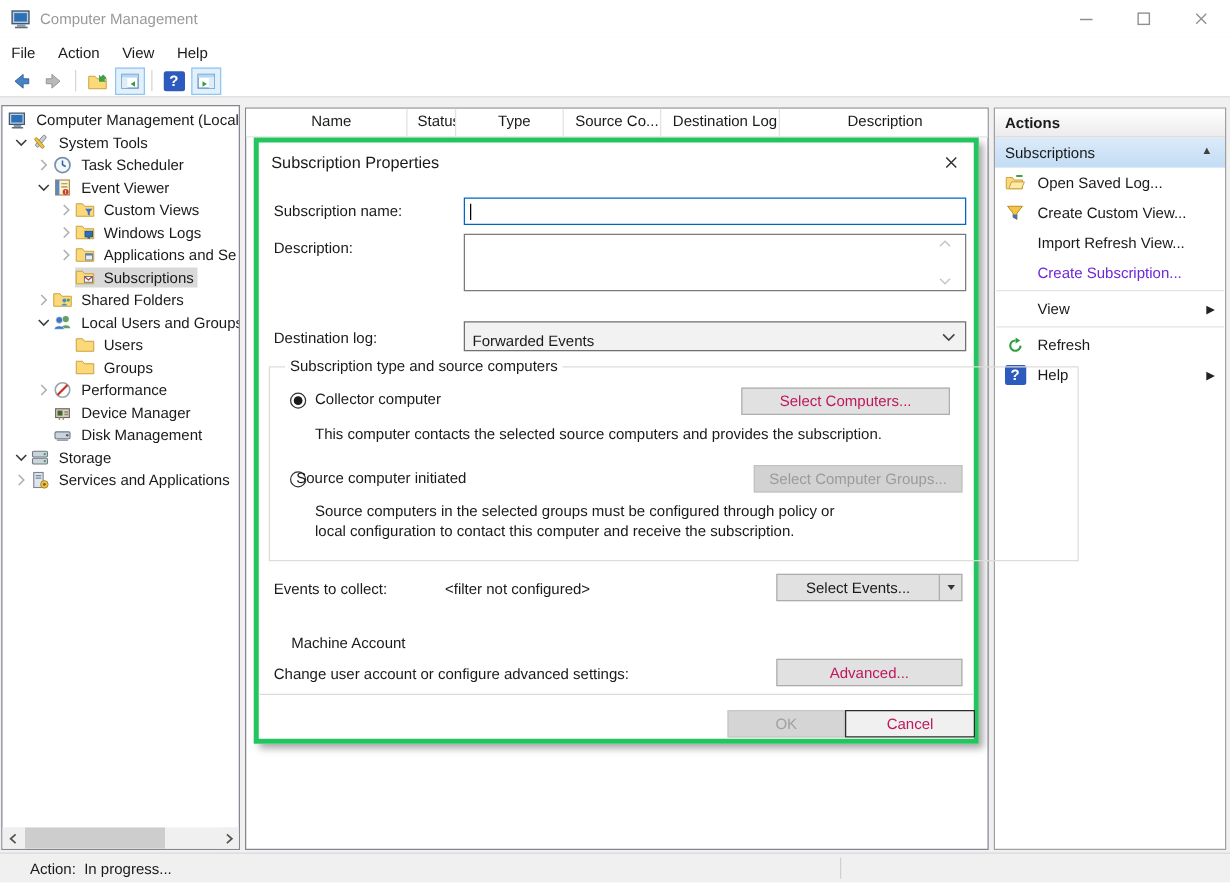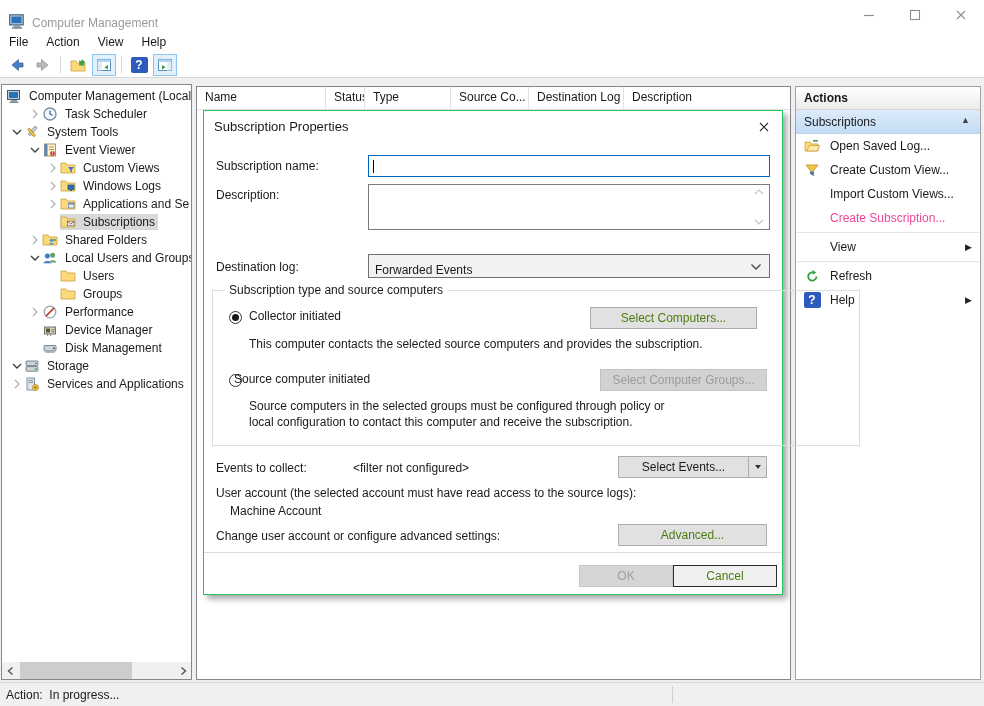--- a/index.html
+++ b/index.html
@@ -2,21 +2,21 @@
 <html><head>
 <meta charset="utf-8">
 <style>
   html,body{margin:0;padding:0;}
   body{font-family:"Liberation Sans","DejaVu Sans",sans-serif;font-size:12px;color:#1a1a1a;
        -webkit-font-smoothing:antialiased;}
   .screen{position:relative;width:984px;height:706px;background:#f0f0f0;overflow:hidden;}
 
   
   .titlebar{position:absolute;left:0;top:0;width:984px;height:30px;background:#ffffff;
-            display:flex;align-items:flex-end;}
+            display:flex;align-items:center;}
   .titlebar .appicon{margin:0 6px 0 8px;width:18px;height:18px;}
   .titlebar .title{color:#9a9a9a;font-size:12px;}
   .wincontrols{position:absolute;right:0;top:0;height:30px;display:flex;}
   .wincontrols .wbtn{width:46px;height:30px;display:flex;align-items:center;justify-content:center;}
 
   
   .menubar{position:absolute;left:0;top:30px;width:984px;height:22px;background:#ffffff;
            display:flex;align-items:flex-end;}
   .menu-item{padding:3px 9px;color:#1a1a1a;}
 
@@ -49,64 +49,64 @@
   .hscroll{position:absolute;left:0;bottom:0;width:189px;height:17px;background:#f0f0f0;display:flex;}
   .sbtn{width:17px;height:17px;display:flex;align-items:center;justify-content:center;background:#f0f0f0;}
   .strack{position:relative;flex:1;}
   .sthumb{position:absolute;left:1px;top:0;width:112px;height:17px;background:#cdcdcd;}
 
   
   .list-pane{position:absolute;left:196px;top:86px;width:595px;height:594px;background:#fff;
              border:1px solid #828790;box-sizing:border-box;}
   .list-header{display:flex;height:22px;border-bottom:1px solid #e5e5e5;background:#fff;}
   .col{box-sizing:border-box;border-right:1px solid #e2e2e2;padding:3px 0 0 8px;color:#1a1a1a;
-       white-space:nowrap;overflow:hidden;}
+       white-space:nowrap;overflow:hidden;text-align:center;}
 
   
   .actions-pane{position:absolute;left:795px;top:86px;width:186px;height:594px;background:#fff;
                 border:1px solid #a0a0a0;box-sizing:border-box;}
   .actions-header{height:22px;background:linear-gradient(#ffffff,#ececec);border-bottom:1px solid #d4d4d4;
                   font-weight:bold;display:flex;align-items:center;padding-left:8px;}
   .actions-group{height:23px;background:linear-gradient(#dcebfa,#c3ddf4);display:flex;align-items:center;
                  padding-left:8px;border-bottom:1px solid #b9d5ee;position:relative;}
   .actions-group .grp-arrow{position:absolute;right:10px;top:5px;font-size:9px;color:#404040;}
   .aitem{height:24px;display:flex;align-items:center;position:relative;}
   .aitem .aicon{width:18px;height:16px;margin-left:7px;flex:0 0 18px;display:flex;align-items:center;justify-content:center;}
   .aitem .aspacer{width:18px;margin-left:7px;flex:0 0 18px;}
   .aitem .alabel{margin-left:9px;}
-  .aitem.disabled .alabel{color:#ec4899;}
+  .aitem.disabled .alabel{color:#6d28d9;}
   .aitem .sub-arrow{position:absolute;right:8px;font-size:9px;color:#222;}
   .asep{height:1px;background:#e3e3e3;margin:2px 1px;}
 
   
   .statusbar{position:absolute;left:0;top:682px;width:984px;height:24px;background:#f0f0f0;
              border-top:1px solid #d7d7d7;display:flex;align-items:center;box-sizing:border-box;}
-  .statusbar .stext{padding-left:6px;white-space:pre;}
+  .statusbar .stext{padding-left:24px;white-space:pre;}
   .statusbar .sdiv{position:absolute;left:672px;top:3px;height:17px;width:1px;background:#d0d0d0;}
 
   
   .dialog{position:absolute;left:203px;top:110px;width:580px;height:485px;background:#fff;
-          border:1px solid #22c55e;box-sizing:border-box;box-shadow:4px 4px 6px rgba(0,0,0,0.35);z-index:10;}
+          border:4px solid #22c55e;box-sizing:border-box;box-shadow:4px 4px 6px rgba(0,0,0,0.35);z-index:10;}
   .dlg-title{position:absolute;left:10px;top:8px;font-size:13px;color:#1a1a1a;}
   .dlg-close{position:absolute;right:10px;top:8px;width:16px;height:16px;display:flex;align-items:center;justify-content:center;}
   .dlabel{position:absolute;color:#1a1a1a;}
   .name-input{position:absolute;left:164px;top:44px;width:402px;height:22px;border:1px solid #0067c0;
               box-sizing:border-box;font-family:inherit;font-size:12px;padding:2px 4px;outline:none;}
   .desc-area{position:absolute;left:164px;top:73px;width:402px;height:46px;border:1px solid #7a7a7a;
              box-sizing:border-box;font-family:inherit;font-size:12px;resize:none;padding:2px 4px;outline:none;}
   .area-chev{position:absolute;z-index:11;}
   .combo{position:absolute;left:164px;top:143px;width:402px;height:24px;background:#f2f2f2;border:1px solid #707070;
          box-sizing:border-box;display:flex;align-items:flex-end;padding-left:6px;}
   .combo .cchev{position:absolute;right:7px;top:8px;}
   .groupbox{position:absolute;left:8px;top:179px;width:648px;height:156px;border:1px solid #dcdcdc;box-sizing:border-box;}
   .gb-legend{position:absolute;left:12px;top:-8px;background:#fff;padding:0 4px;}
   .radio{position:absolute;width:13px;height:13px;border:1px solid #333;border-radius:50%;background:#fff;box-sizing:border-box;}
   .radio.on::after{content:"";position:absolute;left:2px;top:2px;width:7px;height:7px;border-radius:50%;background:#1a1a1a;}
   .btn{position:absolute;background:#e1e1e1;border:1px solid #adadad;box-sizing:border-box;display:flex;
-       align-items:center;justify-content:center;font-family:inherit;font-size:12px;color:#4d7c0f;}
+       align-items:center;justify-content:center;font-family:inherit;font-size:12px;color:#be185d;}
   .btn.disabled{background:#d2d2d2;border-color:#c2c2c2;color:#9b9b9b;margin-left:10px;}
   .btn.default{background:#f0f0f0;border:1px solid #2b2b2b;}
   .splitbtn{position:absolute;left:414px;top:345px;width:149px;height:22px;border:1px solid #adadad;background:#e1e1e1;
             box-sizing:border-box;display:flex;}
   .splitbtn .main{flex:1;display:flex;align-items:center;justify-content:center;}
   .splitbtn .drop{width:17px;border-left:1px solid #adadad;display:flex;align-items:center;justify-content:center;}
   .tri-down{width:0;height:0;border-left:3.5px solid transparent;border-right:3.5px solid transparent;border-top:4px solid #333;}
   .footer-line{position:absolute;left:0;top:441px;width:100%;height:1px;background:#dcdcdc;}
   .caret{display:inline-block;width:1px;height:13px;background:#000;vertical-align:middle;}
 
@@ -344,45 +344,45 @@
   <div class="tree-pane">
     <div class="tree-rows">
       <div class="trow lvl0">
         <span class="ticon">
             <svg width="16" height="16">
               <use href="#i-computer"></use>
             </svg>
           </span>
         <span class="tlabel">Computer Management (Local</span>
       </div>
+      <div class="trow lvl1">
+        <span class="tw">
+            <svg width="12" height="12">
+              <use href="#i-chev-d"></use>
+            </svg>
+          </span>
+        <span class="ticon">
+            <svg width="16" height="16">
+              <use href="#i-tools"></use>
+            </svg>
+          </span>
+        <span class="tlabel">System Tools</span>
+      </div>
       <div class="trow lvl2">
         <span class="tw">
             <svg width="12" height="12">
               <use href="#i-chev-r"></use>
             </svg>
           </span>
         <span class="ticon">
             <svg width="16" height="16">
               <use href="#i-clock"></use>
             </svg>
           </span>
         <span class="tlabel">Task Scheduler</span>
-      </div>
-      <div class="trow lvl1">
-        <span class="tw">
-            <svg width="12" height="12">
-              <use href="#i-chev-d"></use>
-            </svg>
-          </span>
-        <span class="ticon">
-            <svg width="16" height="16">
-              <use href="#i-tools"></use>
-            </svg>
-          </span>
-        <span class="tlabel">System Tools</span>
       </div>
       <div class="trow lvl2">
         <span class="tw">
             <svg width="12" height="12">
               <use href="#i-chev-d"></use>
             </svg>
           </span>
         <span class="ticon">
             <svg width="16" height="16">
               <use href="#i-log"></use>
@@ -587,21 +587,21 @@
     <div class="aitem">
       <span class="aicon">
           <svg width="16" height="16">
             <use href="#i-funnel"></use>
           </svg>
         </span>
       <span class="alabel">Create Custom View...</span>
     </div>
     <div class="aitem">
       <span class="aspacer"></span>
-      <span class="alabel">Import Custom Views...</span>
+      <span class="alabel">Import Refresh View...</span>
     </div>
     <div class="aitem disabled">
       <span class="aspacer"></span>
       <span class="alabel">Create Subscription...</span>
     </div>
     <div class="asep"></div>
     <div class="aitem">
       <span class="aspacer"></span>
       <span class="alabel">View</span>
       <span class="sub-arrow">▶</span>
@@ -651,40 +651,39 @@
       <svg class="cchev" width="12" height="8">
           <use href="#i-combo-chev"></use>
         </svg>
     </div>
 
     <div class="groupbox">
       <div class="gb-legend">Subscription type and source computers</div>
     </div>
 
     <div class="radio on" style="left:25px;top:200px"></div>
-    <div class="dlabel" style="left:45px;top:198px">Collector initiated</div>
+    <div class="dlabel" style="left:45px;top:198px">Collector computer</div>
     <div class="btn" style="left:386px;top:196px;width:167px;height:22px">Select Computers...</div>
     <div class="dlabel" style="left:45px;top:226px">This computer contacts the selected source computers and provides the subscription.</div>
 
     <div class="radio" style="left:25px;top:263px"></div>
     <div class="dlabel" style="left:30px;top:261px">Source computer initiated</div>
     <div class="btn disabled" style="left:386px;top:258px;width:167px;height:22px">Select Computer Groups...</div>
     <div class="dlabel" style="left:45px;top:288px">Source computers in the selected groups must be configured through policy or</div>
     <div class="dlabel" style="left:45px;top:304px">local configuration to contact this computer and receive the subscription.</div>
 
     <div class="dlabel" style="left:12px;top:350px">Events to collect:</div>
     <div class="dlabel" style="left:149px;top:350px">&lt;filter not configured&gt;</div>
     <div class="splitbtn">
       <span class="main">Select Events...</span>
       <span class="drop">
           <span class="tri-down"></span>
         </span>
     </div>
 
-    <div class="dlabel" style="left:12px;top:375px">User account (the selected account must have read access to the source logs):</div>
     <div class="dlabel" style="left:26px;top:393px">Machine Account</div>
 
     <div class="dlabel" style="left:12px;top:418px">Change user account or configure advanced settings:</div>
     <div class="btn" style="left:414px;top:413px;width:149px;height:22px">Advanced...</div>
 
     <div class="footer-line"></div>
     <div class="btn disabled" style="left:365px;top:454px;width:94px;height:22px;background:#d5d5d5;border-color:#c6c6c6;color:#a0a0a0">OK</div>
     <div class="btn default" style="left:469px;top:454px;width:104px;height:22px">Cancel</div>
   </div>
 

